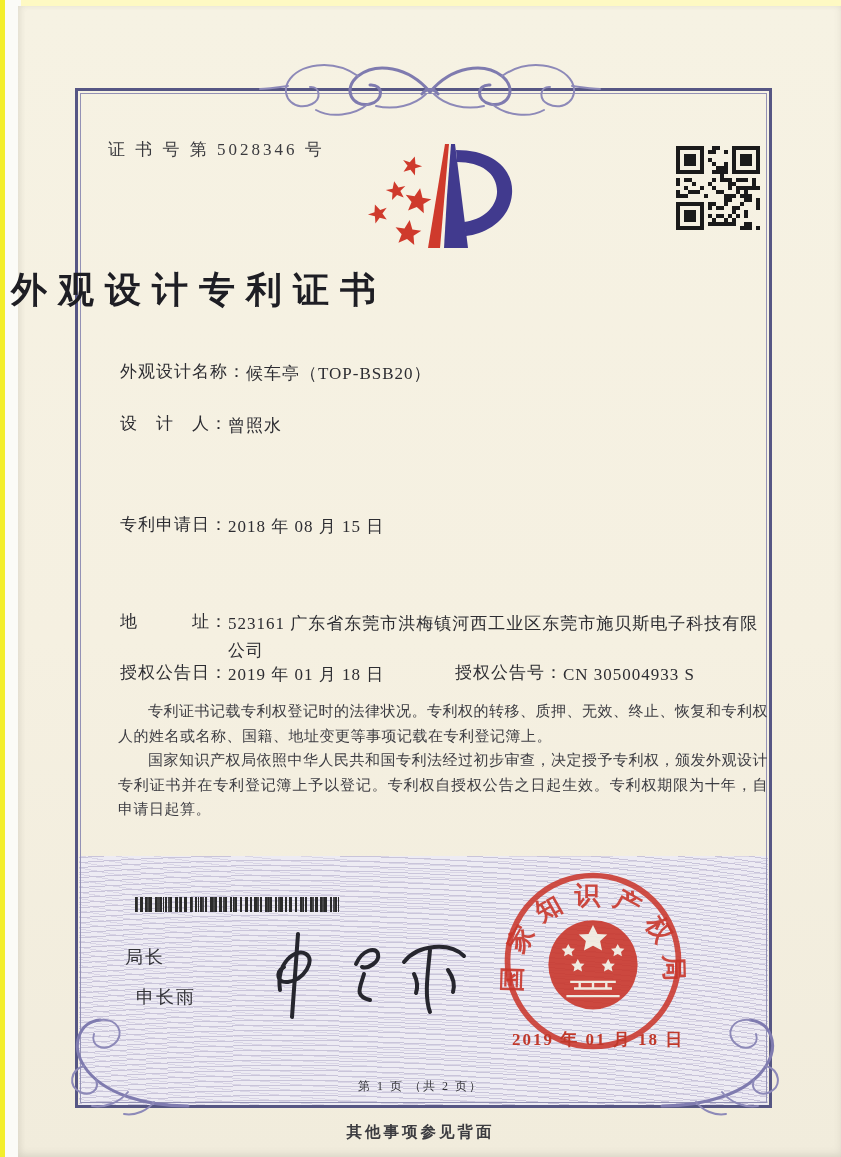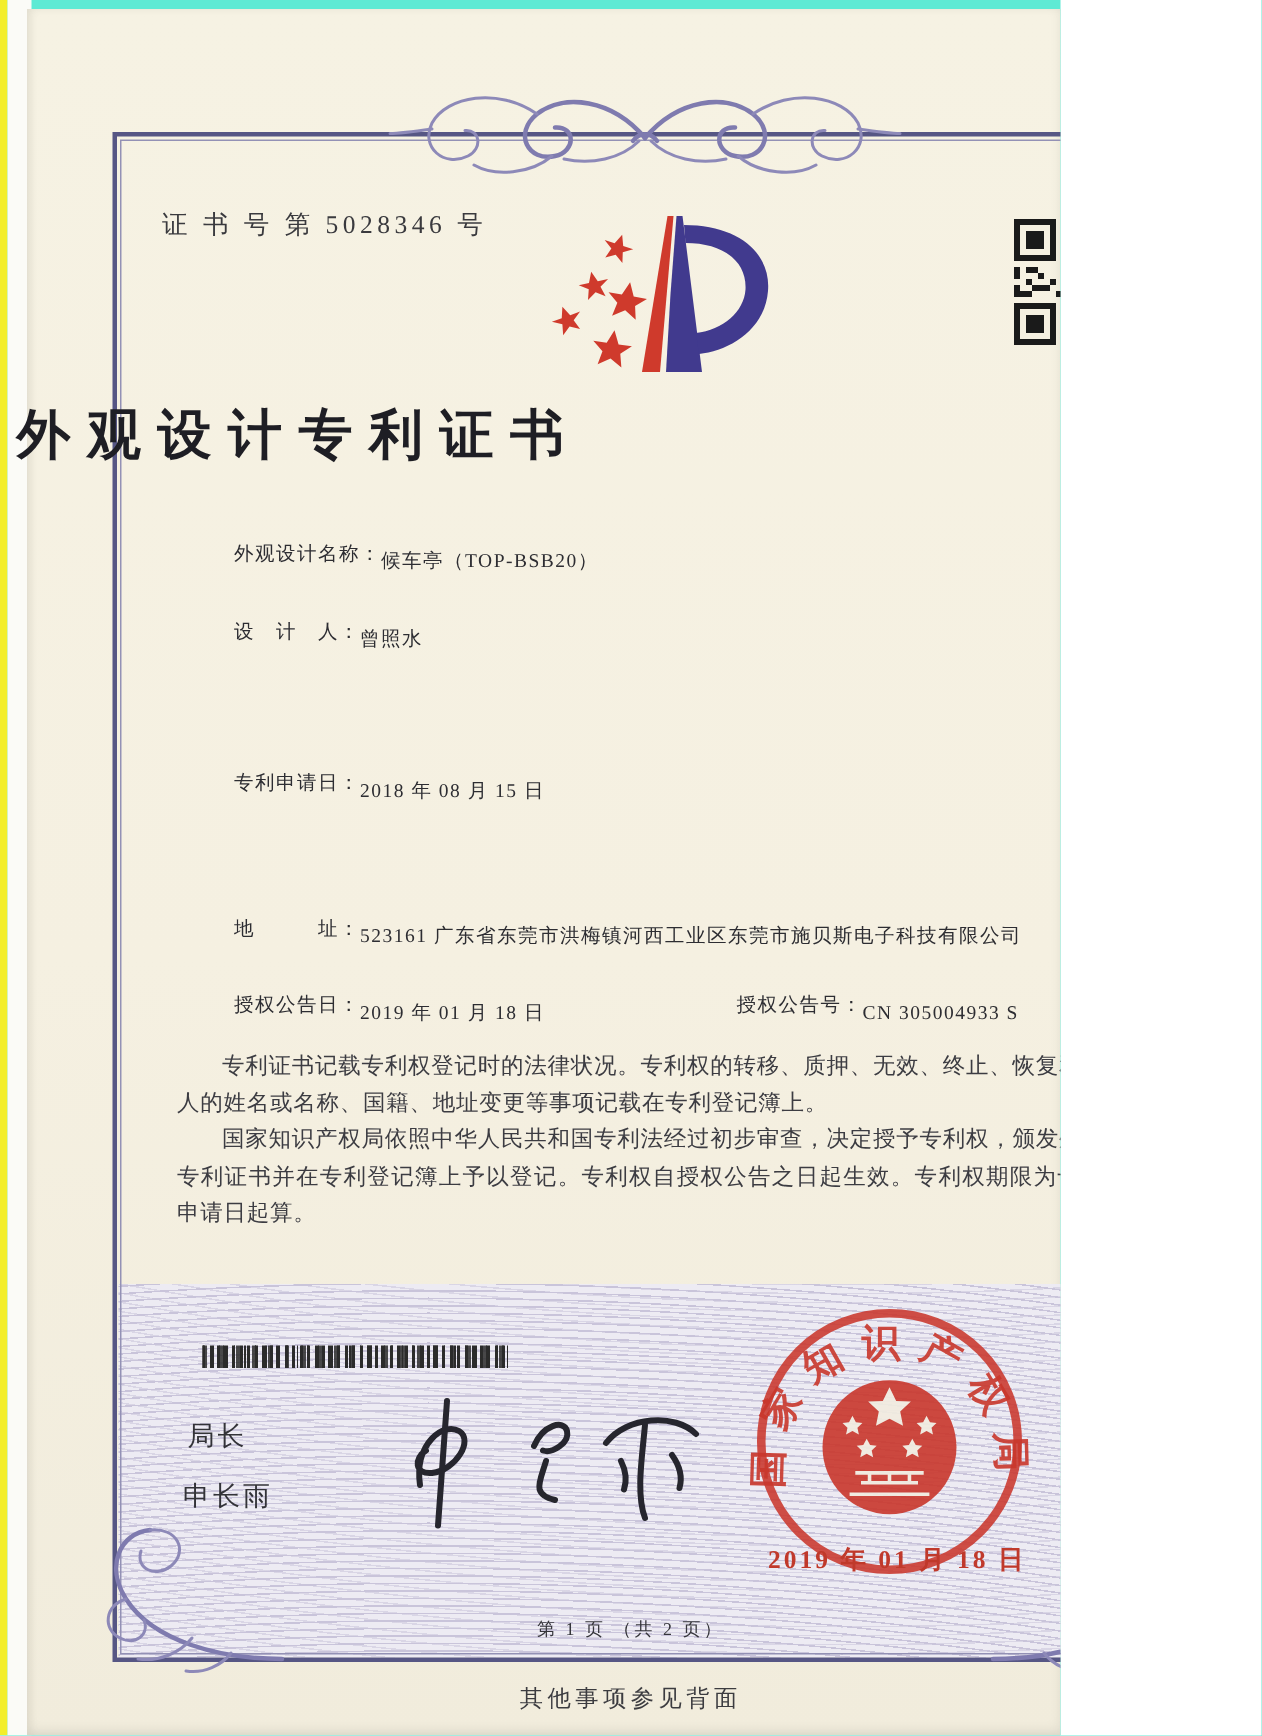--- a/index.html
+++ b/index.html
@@ -1,57 +1,57 @@
 <!DOCTYPE html>
 <html><head>
 <meta charset="utf-8">
 <style>
   * { margin:0; padding:0; box-sizing:border-box; }
   body { background:#ffffff; font-family:"Liberation Serif","DejaVu Serif",serif; }
-  #page { position:relative; width:707px; height:1157px; overflow:hidden; background:#5eead4; }
+  #page { position:relative; width:841px; height:1157px; overflow:hidden; background:#fef9c3; }
   #edge-yellow { position:absolute; left:0; top:0; width:5px; height:100%; background:#f3ee2b; }
   #edge-white { position:absolute; left:5px; top:0; width:16px; height:100%; background:#fbfbf7; }
   #paper { position:absolute; left:18px; top:6px; right:0; bottom:0;
            background:linear-gradient(180deg,#f6f2e3 0%,#f5f0e1 55%,#f1ecdc 100%);
            box-shadow:inset 0 -3px 8px rgba(0,0,0,.08), inset 3px 0 6px rgba(0,0,0,.04); }
   #frame { position:absolute; left:75px; top:88px; width:697px; height:1020px;
            border:3.5px solid #565684; }
   #frame::after { content:""; position:absolute; inset:2px; border:1px solid #9391b5; }
   .txt { position:absolute; color:#2b2b30; }
   #cert-no { left:108px; top:138px; font-size:17px; letter-spacing:3px; color:#3a3a3e; }
   #qr { position:absolute; left:676px; top:146px; width:84px; height:84px; }
   #logo { position:absolute; left:352px; top:136px; width:176px; height:120px; }
   #title { left:0; top:266px; width:841px; text-align:left; font-size:36px; font-weight:700;
            letter-spacing:11px; padding-left:11px; color:#1e1e24; }
-  .row { position:absolute; left:120px; display:flex; font-size:13px; color:#2d2d32;margin-left:36px; }
+  .row { position:absolute; left:120px; display:flex; font-size:17px; color:#2d2d32; }
   .flabel { white-space:pre; letter-spacing:1px; }
   .fvalue { letter-spacing:1px; max-width:535px; line-height:27px; }
   #row-grant2 { left:455px; }
   .para-block { position:absolute; left:118px; top:699px; width:650px; }
   .para { font-size:15px; line-height:24.5px; text-indent:2em; text-align:justify;
           color:#3c3c42; letter-spacing:.5px; }
   #guilloche { position:absolute; left:79px; top:856px; width:689px; height:249px;
       background-color:#edebf3;
       background-image:
         repeating-radial-gradient(circle at 30% 3000px, #c9c4da 0 1px, transparent 1px 5px),
         repeating-radial-gradient(circle at 70% -2700px, rgba(201,196,218,.55) 0 1px, transparent 1px 6px); }
   #barcode { position:absolute; left:135px; top:897px; width:205px; height:15px;
       background:
         repeating-linear-gradient(90deg,#2b2b2b 0 2px,transparent 2px 5px),
         repeating-linear-gradient(90deg,#2b2b2b 0 1px,transparent 1px 7px),
         repeating-linear-gradient(90deg,rgba(43,43,43,.85) 0 3px,transparent 3px 11px); }
   #signer-title { left:125px; top:945px; font-size:18px; letter-spacing:2px; color:#333338; }
-  #signer-name  { left:122px; top:985px; font-size:18px; letter-spacing:2px; color:#333338; }
+  #signer-name  { left:136px; top:985px; font-size:18px; letter-spacing:2px; color:#333338; }
   #signature { position:absolute; left:252px; top:922px; width:220px; height:100px; }
   #seal { position:absolute; left:498px; top:866px; width:190px; height:190px; }
   #seal-date { left:512px; top:1028px; font-size:17px; letter-spacing:2px; color:#c0392b; font-weight:600; }
   #page-info { left:0; top:1078px; width:841px; text-align:center; font-size:12px;
                letter-spacing:2px; color:#35353a; }
   #back-note { left:0; top:1122px; width:841px; text-align:center; font-size:15.5px;
-               letter-spacing:3px; color:#3c3c40; }
+               letter-spacing:3px; color:#3c3c40;font-weight:bold; }
   .orn { position:absolute; }
   #orn-top { left:258px; top:54px; }
   #orn-bl { left:58px; top:1006px; }
   #orn-br { left:657px; top:1006px; transform:scaleX(-1); }
   svg .scroll { fill:none; stroke:#7f7baf; stroke-width:3; stroke-linecap:round; }
   svg .scroll-thin { fill:none; stroke:#8d89b8; stroke-width:2; stroke-linecap:round; }
 </style>
 </head>
 <body>
 

